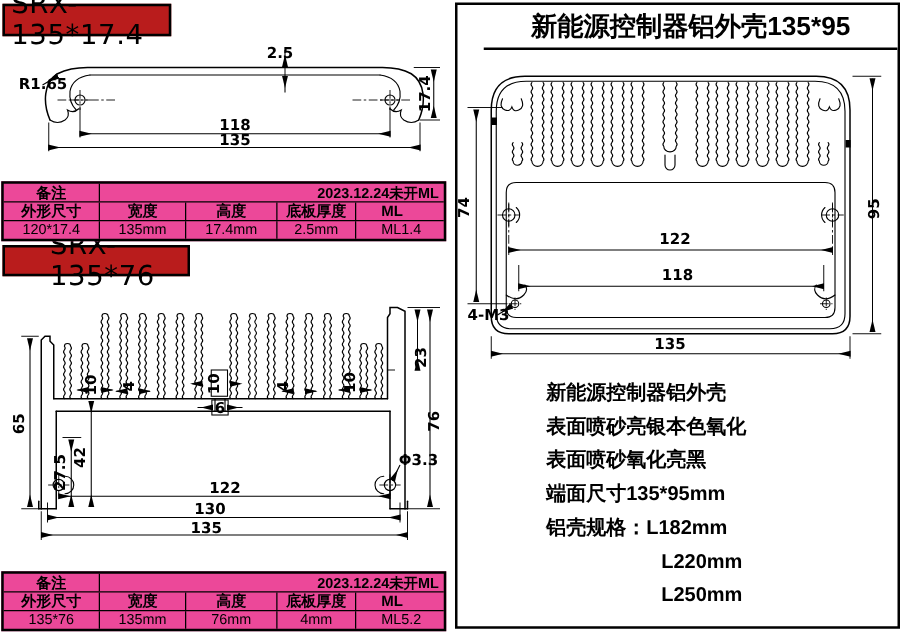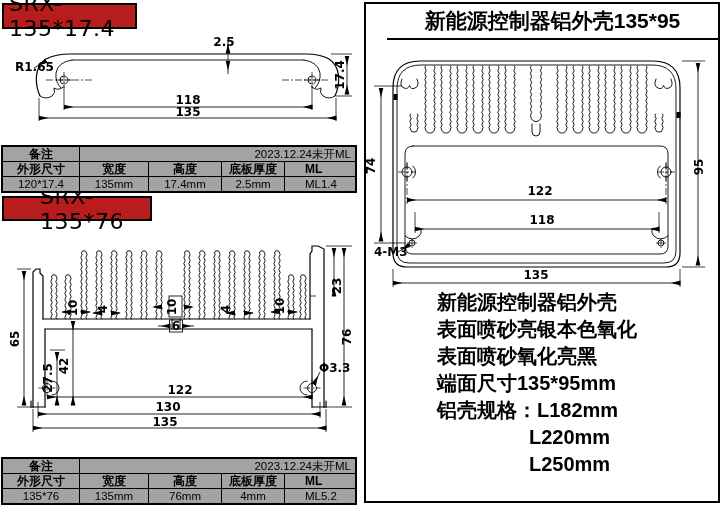--- a/index.html
+++ b/index.html
@@ -12,38 +12,38 @@
   .xl{stroke:#000;stroke-width:0.75;fill:none;}
   .dl{stroke:#000;stroke-width:0.85;fill:none;}
   .cl{stroke:#000;stroke-width:0.7;fill:none;stroke-dasharray:7 2 2 2;}
   .dt{font-family:"DejaVu Sans",sans-serif;font-weight:bold;fill:#000;font-size:12px;}
   
   .tb{position:absolute;z-index:2;border:2px solid #000;background:#b91c1c;display:flex;align-items:center;
       padding-left:5px;font-size:22px;letter-spacing:0.5px;font-family:"DejaVu Sans",sans-serif;}
   #t1box{left:2px;top:3px;width:126px;height:22px;}
   #t2box{left:2px;top:196px;width:110px;height:21px;padding-left:36px;}
   
-  .tbl{position:absolute;left:1px;width:356px;z-index:2;border:2px solid #000;background:#a3a3a3;box-sizing:border-box;}
+  .tbl{position:absolute;left:1px;width:356px;z-index:2;border:2px solid #000;background:#ec4899;box-sizing:border-box;}
   #tbl1{top:145px;}
   #tbl2{top:457px;}
   .tr{display:flex;height:14px;border-top:1px solid #000;}
   .tr:first-child{border-top:none;height:14px;}
   .td{display:flex;align-items:center;justify-content:center;border-left:1px solid #000;
       box-sizing:border-box;font-size:11.5px;height:100%;overflow:hidden;white-space:nowrap;}
   .td:first-child{border-left:none;}
   .c0{width:76px;} .c1{width:69px;} .c2{width:73px;} .c3{width:63px;} .cfill{flex:1;}
   .hd{font-weight:bold;font-size:12px;}
-  .note{justify-content:flex-end;padding-right:4px;font-weight:normal;}
+  .note{justify-content:flex-end;padding-right:4px;font-weight:bold;}
   .lft{justify-content:flex-start;padding-left:20px;}
   
   .rpanel{position:absolute;left:364px;top:2px;width:356px;height:501px;border:2px solid #000;
           box-sizing:border-box;z-index:2;background:transparent;pointer-events:none;padding-left:21px;}
   .rtitle{height:34px;border-bottom:2px solid #000;display:flex;align-items:center;justify-content:center;
           font-size:21px;font-weight:bold;background:#fff;}
-  .spec{position:absolute;left:437px;top:289px;z-index:3;font-size:20px;font-weight:bold;line-height:27px;}
+  .spec{position:absolute;left:437px;top:301px;z-index:3;font-size:16px;font-weight:bold;line-height:27px;}
   .spec-line{white-space:nowrap;}
   .indent{padding-left:92px;}
 </style>
 </head>
 <body>
 
 <div class="page">
 
   <svg id="cad" width="724" height="508" viewBox="0 0 724 508">
     <defs>

